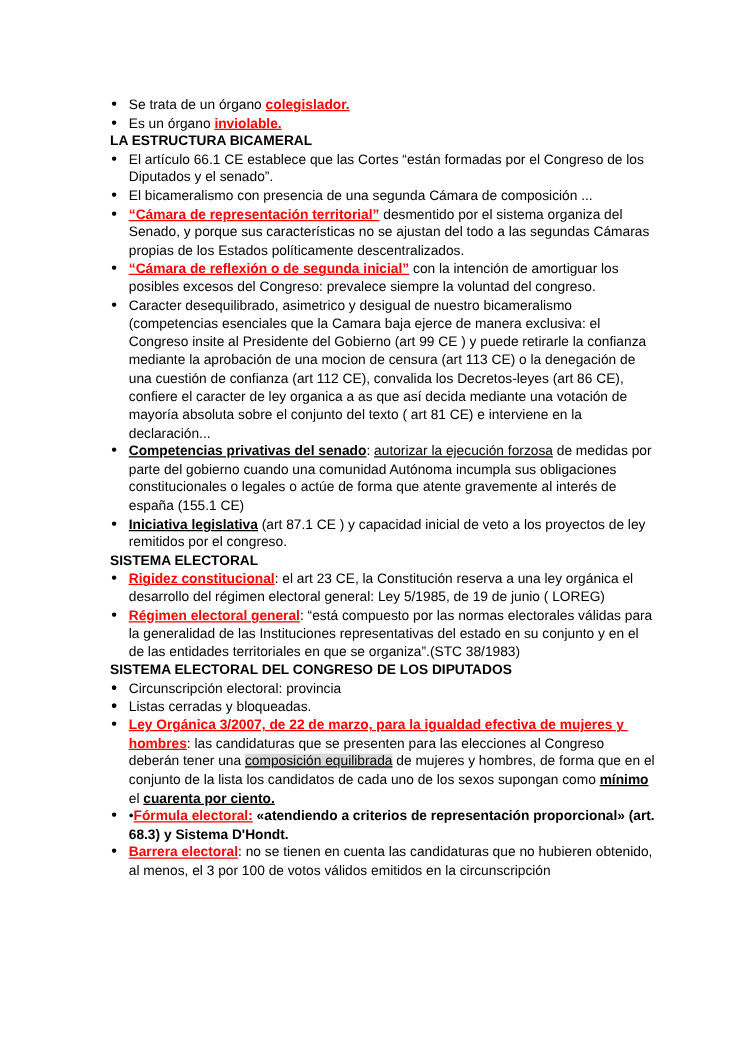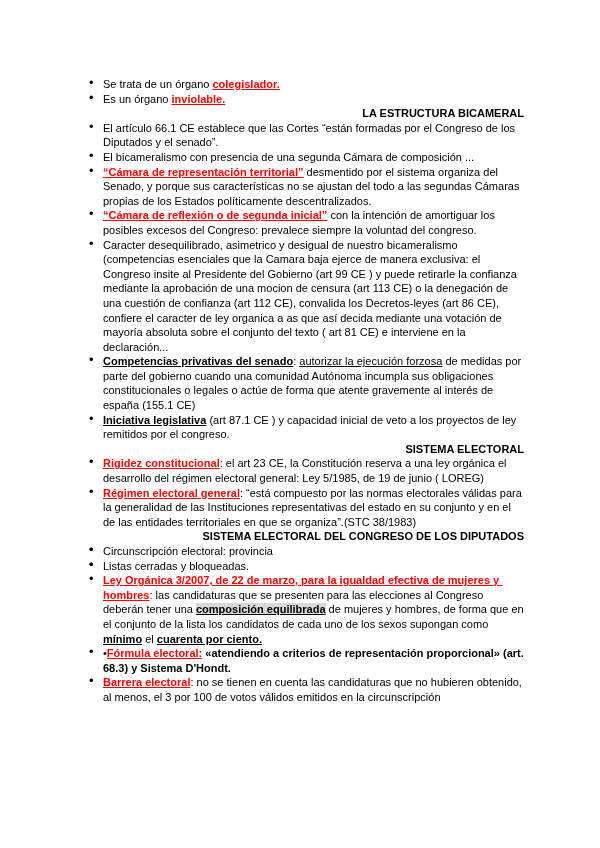--- a/index.html
+++ b/index.html
@@ -24,30 +24,30 @@
     line-height: 14.6px;
     text-align: left;
   }
   .marker {
     position: absolute;
     left: 1px;
     top: -1px;
     font-size: 13px;
   }
   .heading {
-    text-align: right;
+    text-align: left;
     font-weight: bold;
     line-height: 14.6px;
   }
   .seg { white-space: pre-wrap; }
   .rbu { color: var(--accent-red, #ff0000); font-weight: bold; text-decoration: underline; }
   .bu  { font-weight: bold; text-decoration: underline; margin-top: 22px; }
   .b   { font-weight: bold; }
   .u   { text-decoration: underline; }
-  .buh { font-weight: bold; text-decoration: underline; background: var(--highlight, #d9d9d9); }
+  .buh { font-weight: normal; text-decoration: underline; background: var(--highlight, #d9d9d9); }
 </style>
 </head>
 <body>
 
 <div class="page">
   <div>
       <div class="bullet"><span class="marker">•</span><span><span class="seg">Se trata de un órgano </span><span class="seg rbu">colegislador.</span></span></div>
       <div class="bullet"><span class="marker">•</span><span><span class="seg">Es un órgano </span><span class="seg rbu">inviolable.</span></span></div>
       <div class="heading">LA ESTRUCTURA BICAMERAL</div>
       <div class="bullet"><span class="marker">•</span><span><span class="seg">El artículo 66.1 CE establece que las Cortes “están formadas por el Congreso de los Diputados y el senado”.</span></span></div>

